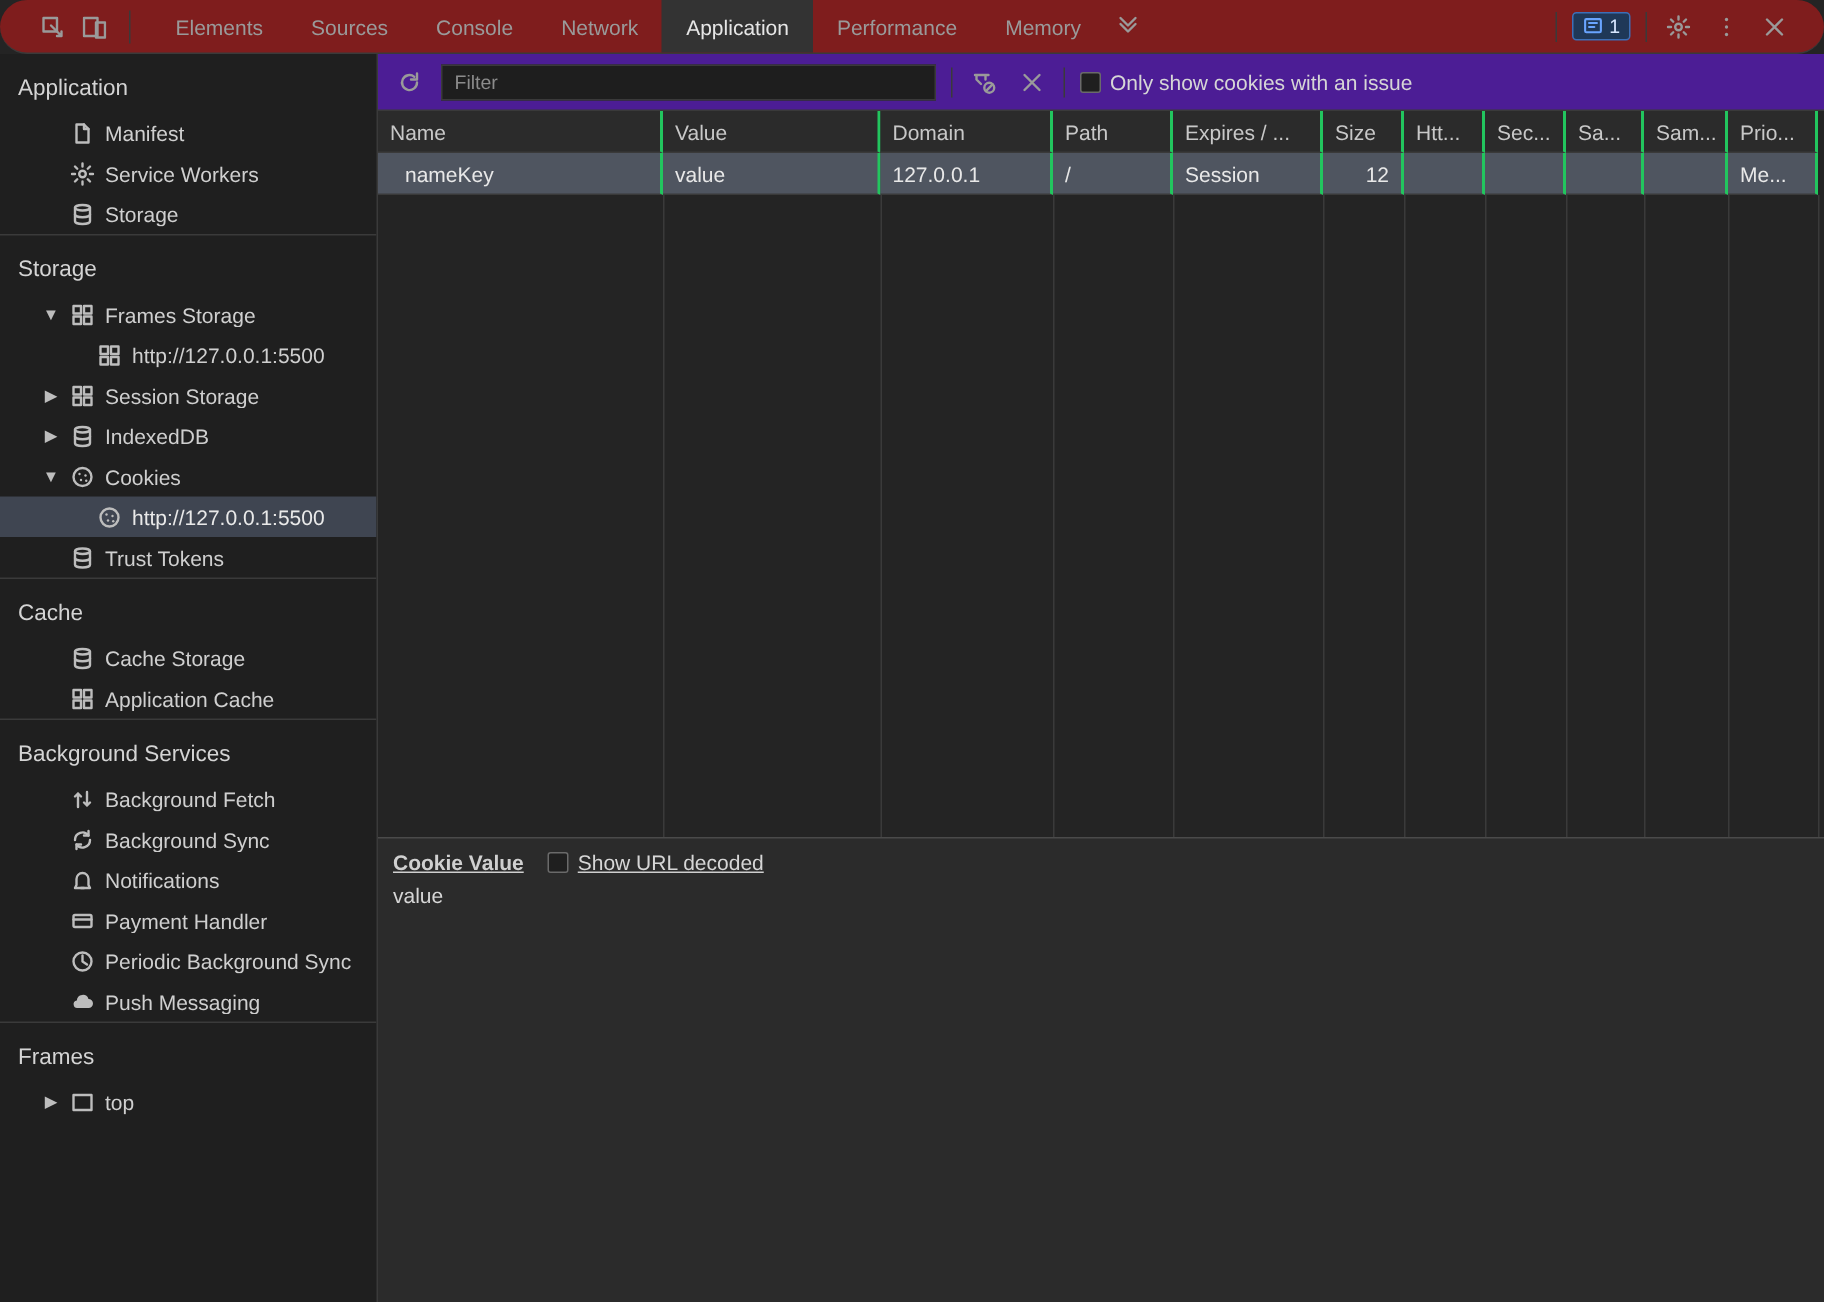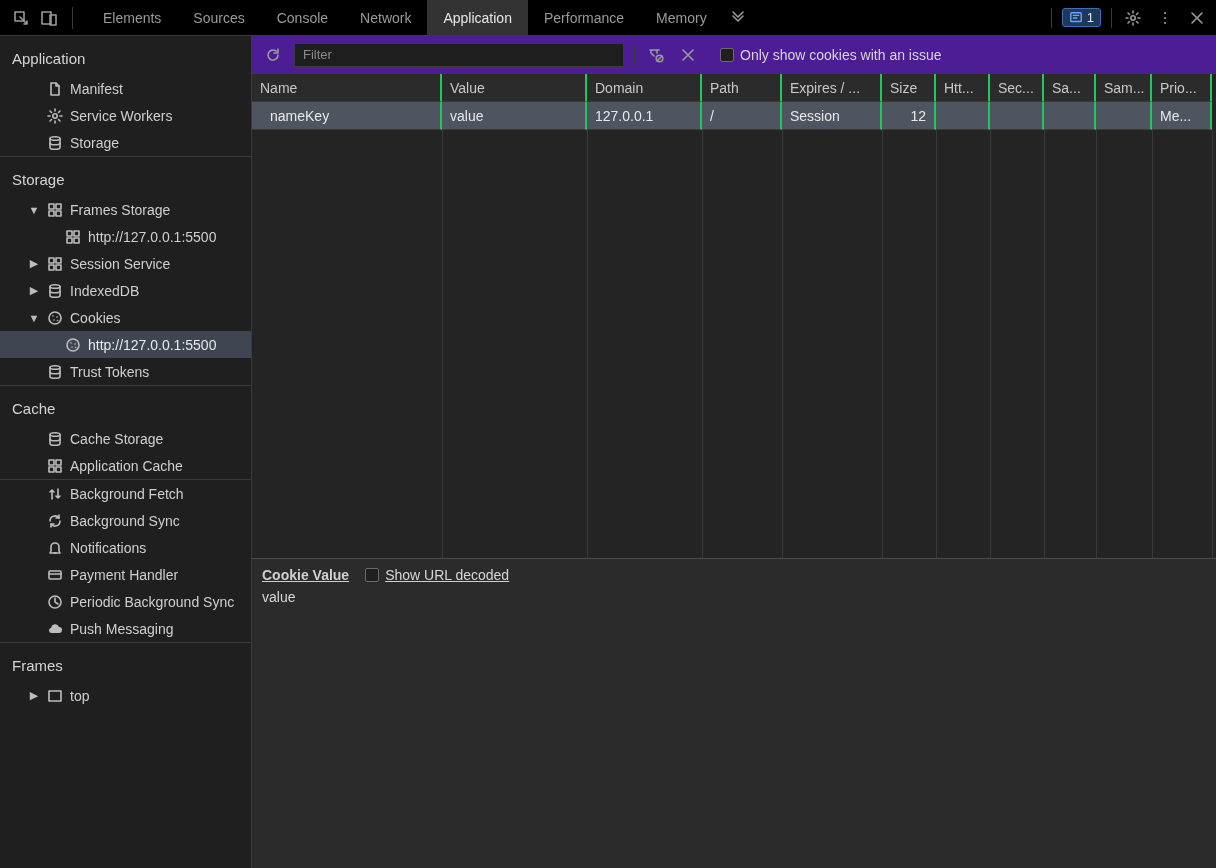--- a/index.html
+++ b/index.html
@@ -11,23 +11,24 @@
     font-size: 14px;
     color: #cfcfcf;
     overflow: hidden;
   }
 
   
   .tabbar {
     display: flex;
     align-items: center;
     height: 36px;
-    background: #000000;
+    background: #7f1d1d;
     border-bottom: 1px solid #3a3a3a;
-    padding: 0 2px;
+    padding: 0 16px;
+    border-radius: 18px;
   }
   .tabbar .left-icons { display:flex; align-items:center; gap: 6px; padding: 0 8px; }
   .tabbar .left-icons .sep { width:1px; height:22px; background:#3a3a3a; margin:0 6px;}
   .tabbar .tabs { display:flex; align-items:stretch; height:100%; }
   .tab {
     display:flex; align-items:center; padding: 0 16px; height:100%;
     color:#9a9a9a; cursor:default;
   }
   .tab.active {
     background:#333333;
@@ -275,21 +276,21 @@
       <div class="tree-item indent1">
         <span class="arrow">▶</span>
         <span class="ticon">
           <svg viewBox="0 0 16 16">
             <rect x="2" y="2" width="5" height="5"></rect>
             <rect x="9" y="2" width="5" height="5"></rect>
             <rect x="2" y="9" width="5" height="5"></rect>
             <rect x="9" y="9" width="5" height="5"></rect>
           </svg>
         </span>
-        <span class="label">Session Service</span>
+        <span class="label">Session Storage</span>
       </div>
       <div class="tree-item indent1">
         <span class="arrow">▶</span>
         <span class="ticon">
           <svg viewBox="0 0 16 16">
             <ellipse cx="8" cy="3.5" rx="5" ry="1.8"></ellipse>
             <path d="M3 3.5v9c0 1 2.2 1.8 5 1.8s5-.8 5-1.8v-9"></path>
             <path d="M3 8c0 1 2.2 1.8 5 1.8s5-.8 5-1.8"></path>
           </svg>
         </span>
@@ -351,20 +352,21 @@
           <svg viewBox="0 0 16 16">
             <rect x="2" y="2" width="5" height="5"></rect>
             <rect x="9" y="2" width="5" height="5"></rect>
             <rect x="2" y="9" width="5" height="5"></rect>
             <rect x="9" y="9" width="5" height="5"></rect>
           </svg>
         </span>
         <span class="label">Application Cache</span>
       </div>
       <div class="section-divider"></div>
+      <div class="section-title">Background Services</div>
       <div class="tree-item indent1">
         <span class="arrow hidden">▶</span>
         <span class="ticon">
           <svg viewBox="0 0 16 16">
             <path d="M5 13V4M5 4l-2 2M5 4l2 2"></path>
             <path d="M11 3v9M11 12l-2-2M11 12l2-2"></path>
           </svg>
         </span>
         <span class="label">Background Fetch</span>
       </div>

